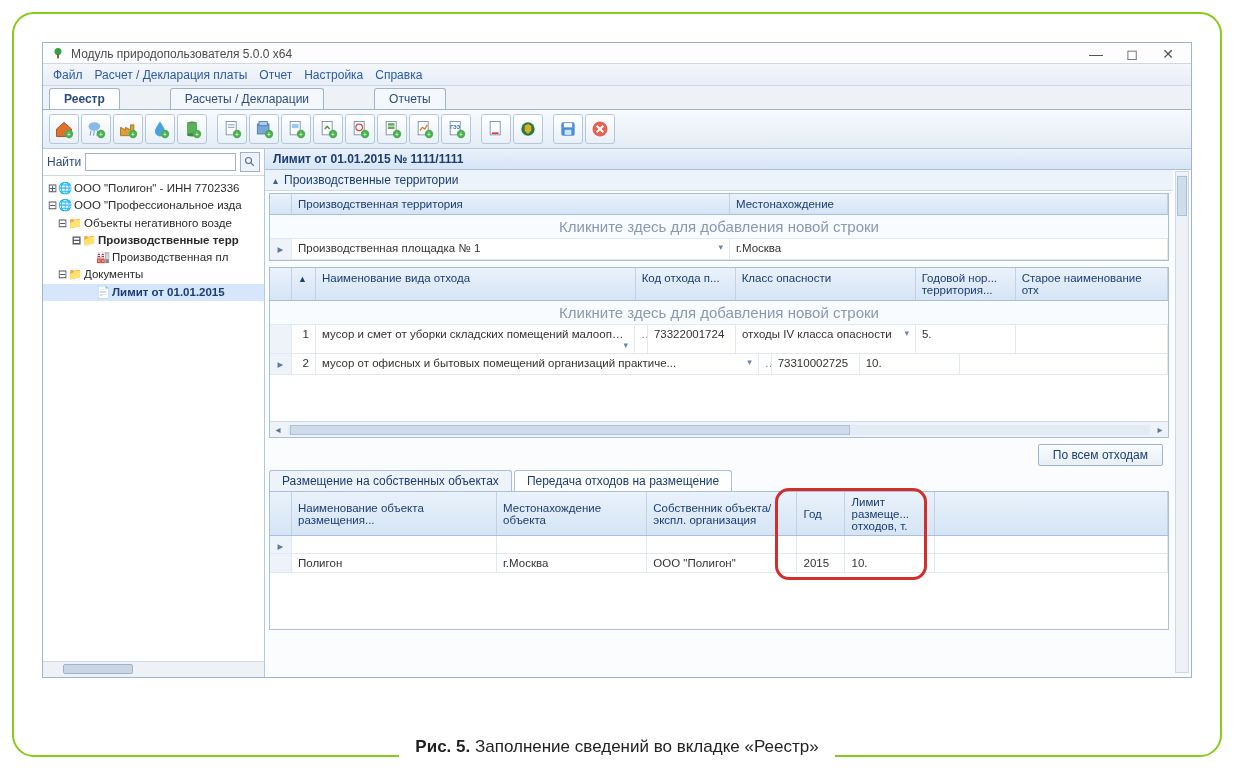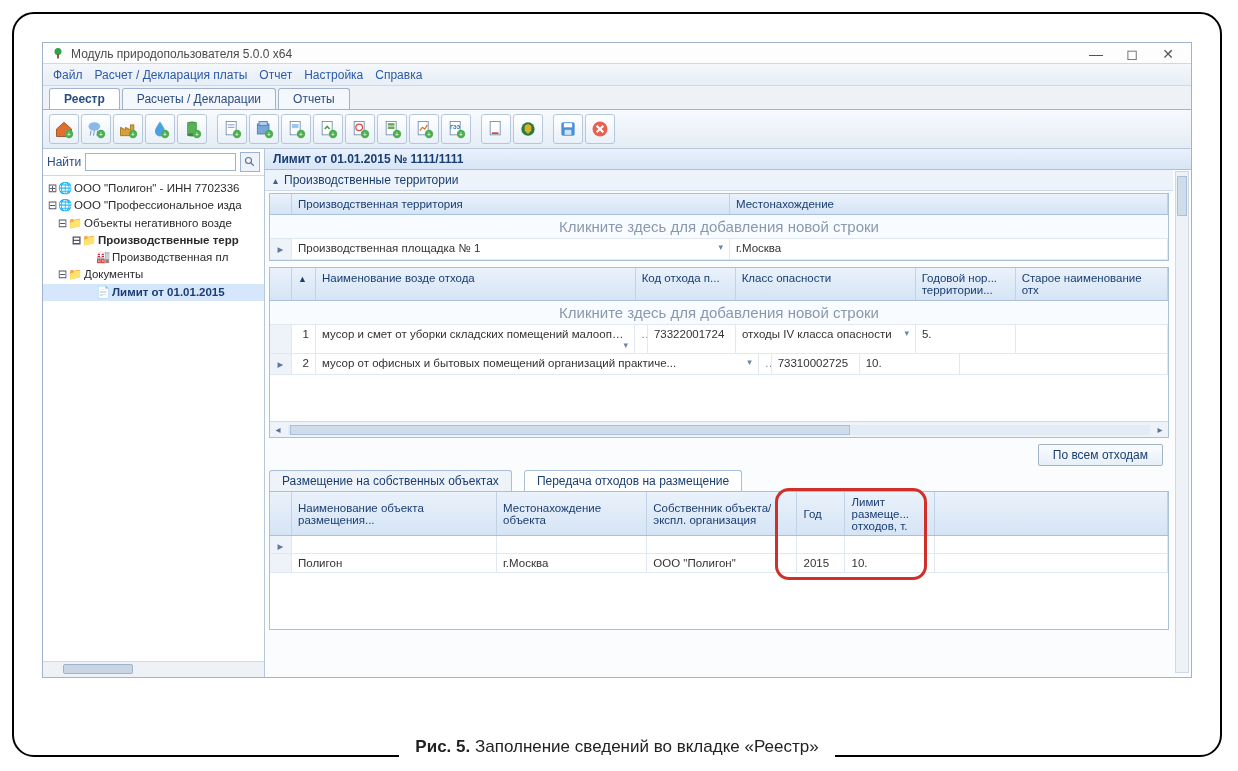--- a/index.html
+++ b/index.html
@@ -5,21 +5,21 @@
   * { box-sizing: border-box; }
   body {
     margin: 0;
     font-family: "Segoe UI", Tahoma, Arial, sans-serif;
     font-size: 12px;
     background: #fff;
     color: #333;
   }
   .outer-frame {
     margin: 12px;
-    border: 2px solid #000000;
+    border: 2px solid #84cc16;
     border-radius: 22px;
     padding: 28px 28px 14px 28px;
     position: relative;
     width: 1210px;
     height: 745px;
   }
   .app-window {
     border: 1px solid #9fb4cc;
     background: #fdfdfd;
     height: 636px;
@@ -50,20 +50,21 @@
     background: linear-gradient(#f4f7fb, #e7eef7);
     border-top: 1px solid #cfd9e6;
     border-bottom: 1px solid #cfd9e6;
   }
   .menu-item { cursor: default; }
   .tabstrip {
     display: flex;
     padding: 2px 6px 0 6px;
     background: #eef2f7;
     border-bottom: 1px solid #9fb4cc;
+    gap: 48px;
   }
   .main-tab {
     padding: 3px 14px;
     border: 1px solid #9fb4cc;
     border-bottom: none;
     background: #f4f7fb;
     margin-right: 2px;
     font-size: 12px;
     color: #2a4d80;
     border-radius: 3px 3px 0 0;
@@ -230,21 +231,21 @@
     display:flex;
     padding: 0 4px;
   }
   .sub-tab {
     padding:3px 12px;
     border:1px solid #aac0da;
     border-bottom:none;
     background:#eef3fa;
     font-size:12px;
     color:#1a3d72;
-    margin-right:12px;
+    margin-right:2px;
     border-radius:3px 3px 0 0;
   }
   .sub-tab.active { background:#fff; }
   .vscroll-right {
     position:absolute; right:2px; top:22px; bottom:4px; width:14px;
     background:#eef2f7; border:1px solid #cfd9e6;
   }
   .vscroll-right .vthumb { position:absolute; left:1px; top:4px; width:10px; height:40px; background:#cfdcea; border:1px solid #aac0da;}
   .highlight-oval {
     position:absolute;
@@ -492,24 +493,24 @@
             <div class="gc row-ind">▸</div>
             <div class="gc drop" style="flex:1">Производственная площадка № 1</div>
             <div class="gc" style="flex:1">г.Москва</div>
           </div>
         </div>
 
         <div class="grid" style="margin-top:4px;">
           <div class="grid-head">
             <div class="gh" style="width:22px"></div>
             <div class="gh" style="width:24px"><span style="font-size:9px;">▲</span></div>
-            <div class="gh" style="flex:2.2">Наименование возде отхода</div>
+            <div class="gh" style="flex:2.2">Наименование вида отхода</div>
             <div class="gh" style="width:100px">Код отхода п...</div>
             <div class="gh" style="width:180px">Класс опасности</div>
-            <div class="gh" style="width:100px">Годовой нор... территории...</div>
+            <div class="gh" style="width:100px">Годовой нор... территория...</div>
             <div class="gh" style="flex:1">Старое наименование отх</div>
           </div>
           <div class="grid-new">Кликните здесь для добавления новой строки</div>
           <div class="grid-row">
             <div class="gc row-ind"></div>
             <div class="gc" style="width:24px;text-align:right">1</div>
             <div class="gc drop" style="flex:2.2">мусор и смет от уборки складских помещений малоопасный</div>
             <div class="gc" style="width:12px;text-align:center;color:#6a85a8">…</div>
             <div class="gc" style="width:88px">73322001724</div>
             <div class="gc drop" style="width:180px">отходы IV класса опасности</div>

